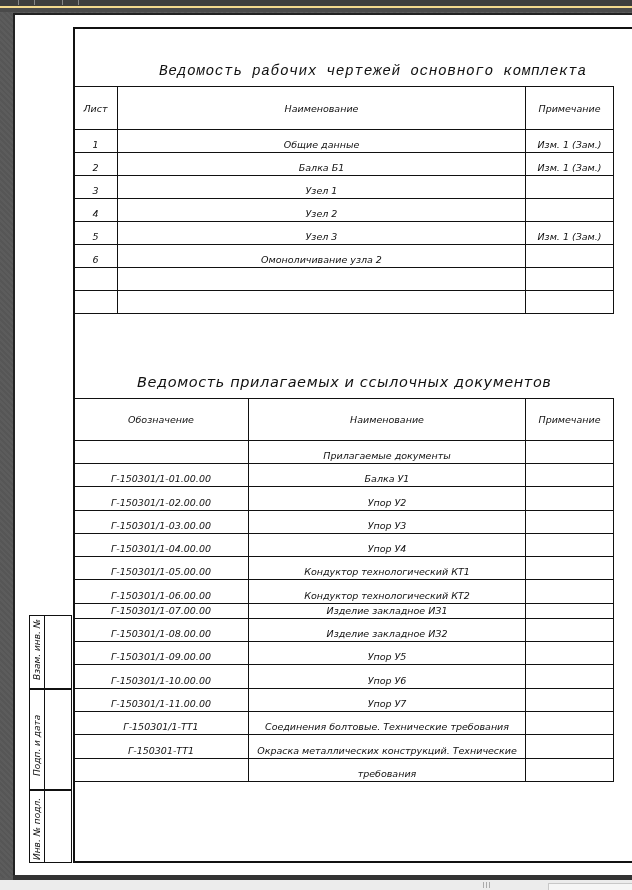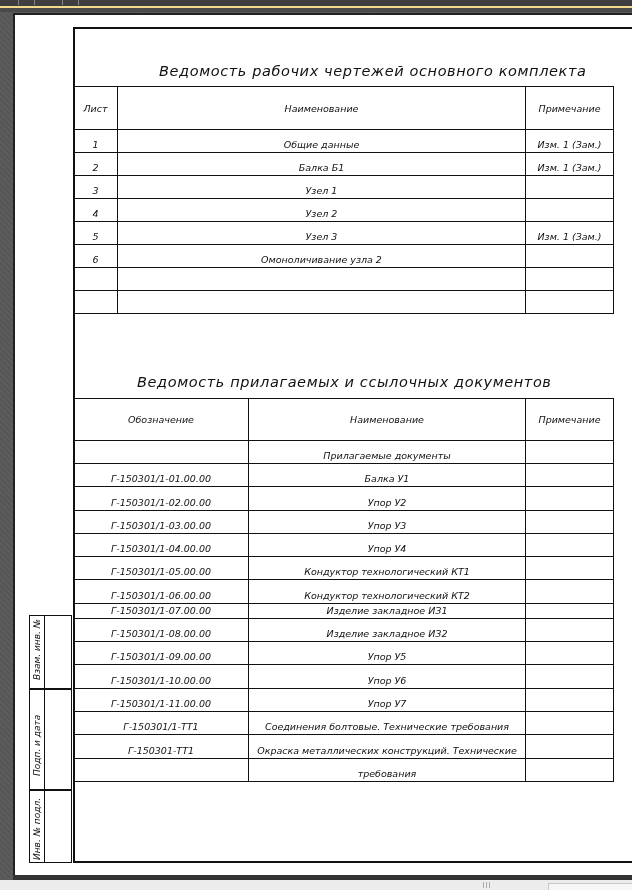--- a/index.html
+++ b/index.html
@@ -51,21 +51,21 @@
 <div class="accent-line"></div>
 <div class="under-accent"></div>
 <div class="canvas-bg"></div>
 
 <div class="sheet">
 </div>
 <div class="sheet-shadow"></div>
 
 <div class="frame"></div>
 
-<div class="title" style="left:159px; top:63px;">Ведомость рабочих чертежей основного комплекта</div>
+<div class="title" style="left:159px; top:63px;font-family:Liberation Mono, monospace;">Ведомость рабочих чертежей основного комплекта</div>
 <table class="tbl" id="t1" style="left:73px; top:86px; width:540px;">
   <colgroup>
       <col style="width:44px">
       <col style="width:408px">
       <col style="width:88px">
     </colgroup>
   <tbody>
       <tr style="height:43px">
     <td class="hdr">Лист</td>
     <td class="hdr">Наименование</td>

